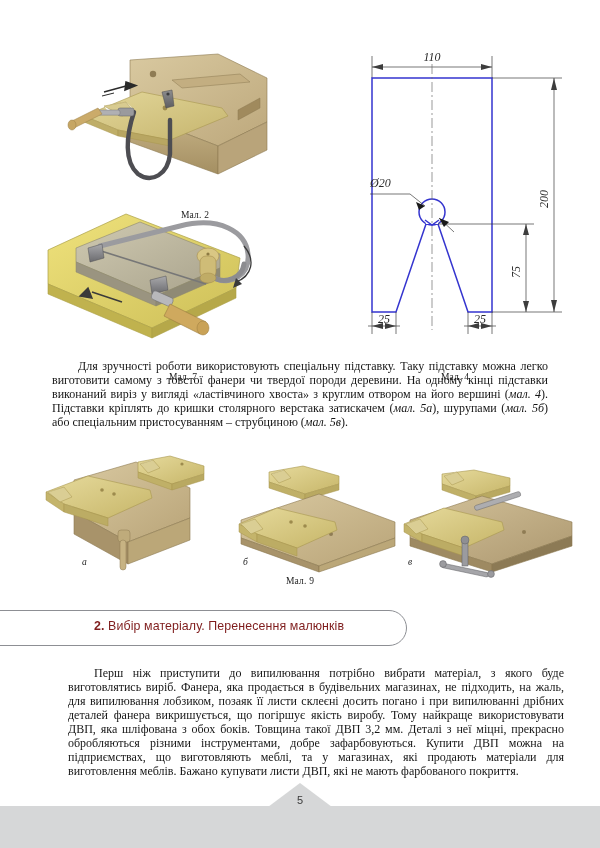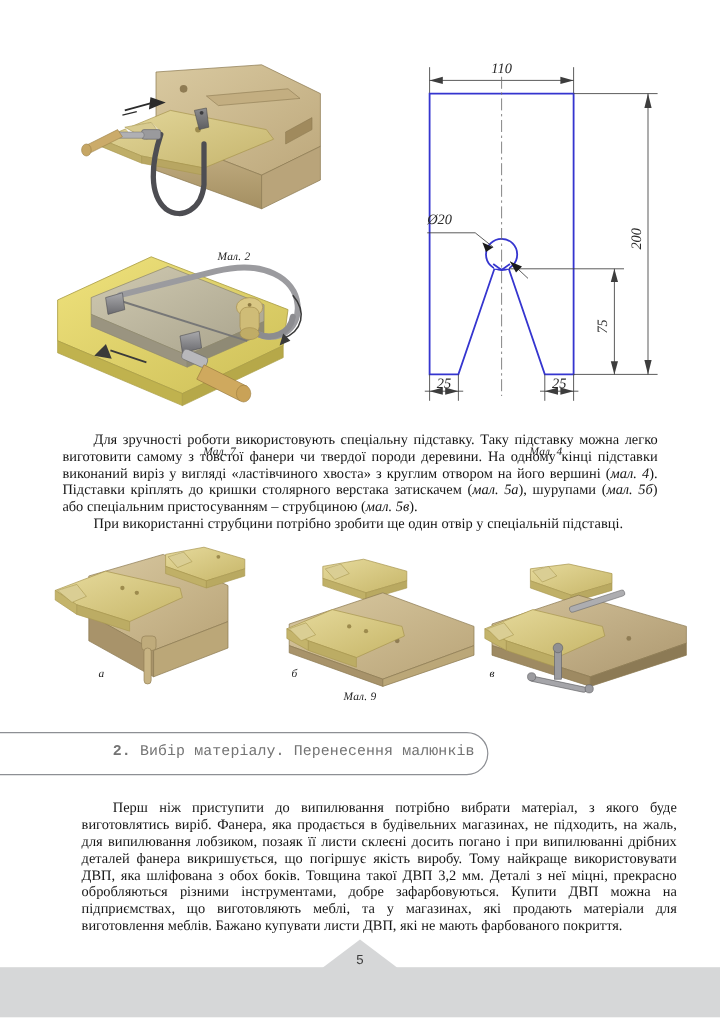--- a/index.html
+++ b/index.html
@@ -27,25 +27,24 @@
   
   .fig-row-top {
     position: absolute;
     left: 0; top: 34px;
     width: 600px;
     height: 320px;
   }
 
   .fig2 { position: absolute; left: 22px; top: 16px; width: 290px; height: 140px; }
   .fig3 { position: absolute; left: 30px; top: 158px; width: 290px; height: 150px; }
-  .fig4 { position: absolute; left: 312px; top: 0px; width: 262px; height: 300px; text-align: right; }
+  .fig4 { position: absolute; left: 326px; top: 0px; width: 262px; height: 300px; text-align: right; }
 
   .cap {
     font-family: "Liberation Serif", "DejaVu Serif", serif;
-    font-style: italic;
     font-size: 9.5px;
     color: #222;
     text-align: center;
     letter-spacing: .2px;
   }
   .cap-fig2 { position: absolute; left: 140px; top: 176px; width: 110px; }
   .cap-fig3 { position: absolute; left: 128px; top: 338px; width: 110px; }
   .cap-fig4 { position: absolute; left: 400px; top: 338px; width: 110px; }
   .cap-fig5 { position: absolute; left: 245px; top: 576px; width: 110px; }
 
@@ -102,23 +101,23 @@
     height: 36px;
     border: 1.6px solid #8d8f94;
     border-radius: 18px;
     background: #ffffff;
     box-sizing: border-box;
   }
   .section-head-text {
     position: absolute;
     left: 94px;
     top: 619px;
-    font-family: Liberation Mono, monospace;
+    font-family: Liberation Sans, sans-serif;
     font-size: 12.4px;
-    color: #737373;
+    color: #7f1d1d;
     letter-spacing: .1px;
     white-space: nowrap;
   }
   .section-num {
     font-weight: 700;
   }
 
   
   .footer-band {
     position: absolute;
@@ -346,21 +345,20 @@
         <text x="154" y="289" text-anchor="middle" font-family="Liberation Serif, serif" font-style="italic" font-size="12" fill="#2a2a2a">25</text>
 
         <text x="44" y="153" text-anchor="start" font-family="Liberation Serif, serif" font-style="italic" font-size="12" fill="#2a2a2a">Ø20</text>
       </svg>
     </div>
     <div class="cap cap-fig4">Мал. 4</div>
   </div>
 
   <div class="bodytext para-top">
     <p>Для зручності роботи використовують спеціальну підставку. Таку підставку можна легко виготовити самому з товстої фанери чи твердої породи деревини. На одному кінці підставки виконаний виріз у вигляді «ластівчиного хвоста» з круглим отвором на його вершині (<em class="mal">мал. 4</em>). Підставки кріплять до кришки столярного верстака затискачем (<em class="mal">мал. 5а</em>), шурупами (<em class="mal">мал. 5б</em>) або спеціальним пристосуванням – струбциною (<em class="mal">мал. 5в</em>).</p>
-    <p>При використанні струбцини потрібно зробити ще один отвір у спеціальній підставці.</p>
   </div>
 
   <div class="fig5-row">
 
     <div class="fig5a">
       <svg viewBox="0 0 190 118" width="190" height="118">
         <defs>
           <linearGradient id="wa" x1="0" y1="0" x2="1" y2="1">
             <stop offset="0" stop-color="#d8c8a0"></stop>
               <stop offset="1" stop-color="#b9a478"></stop>

